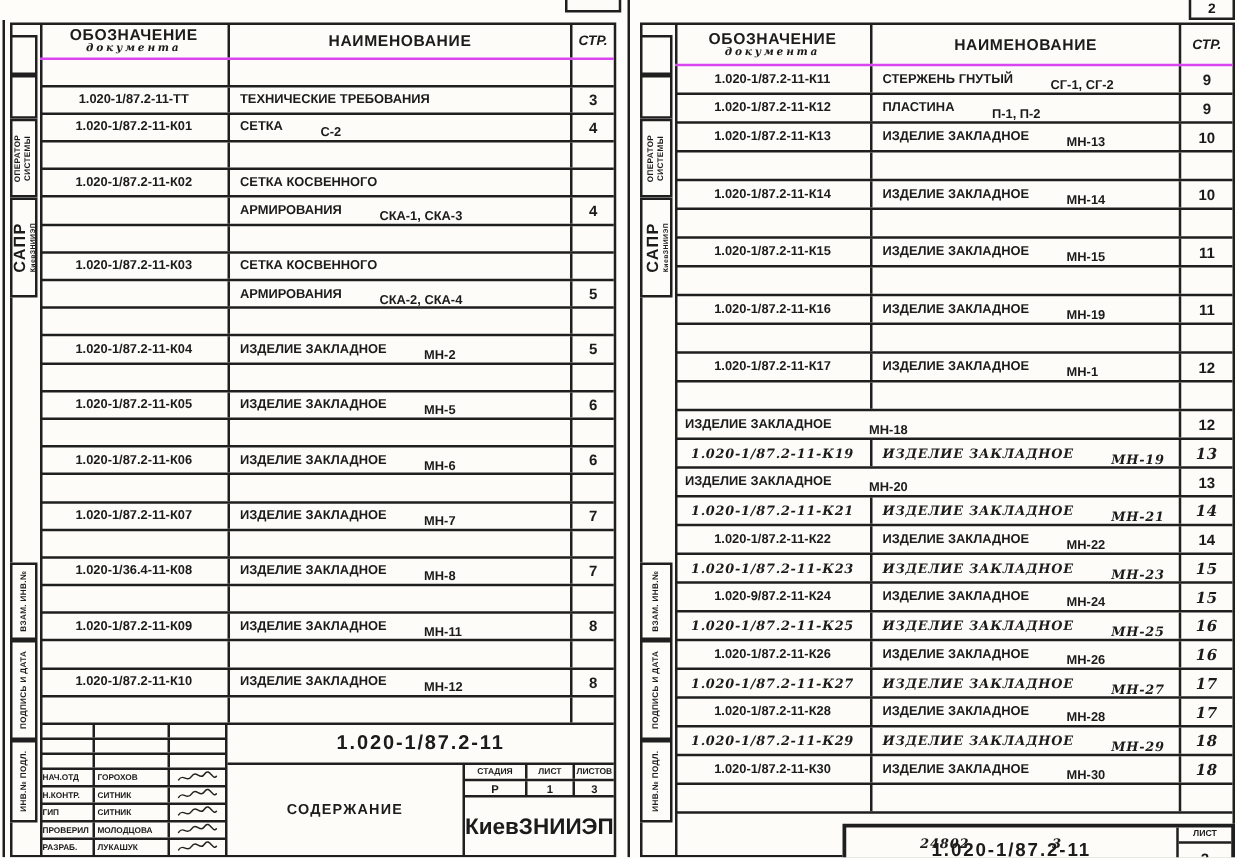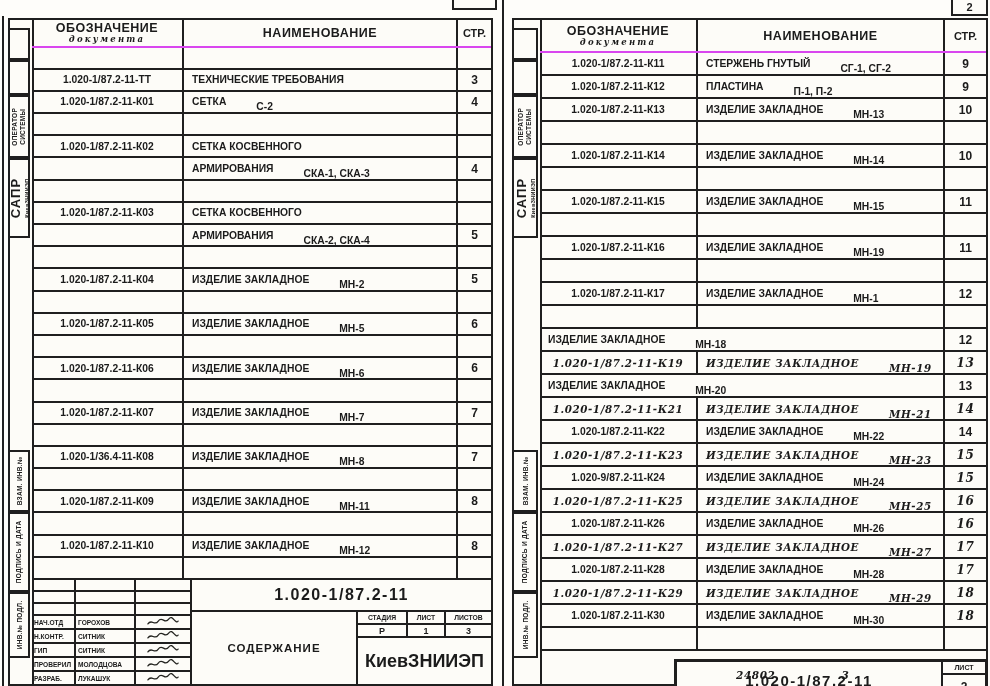--- a/index.html
+++ b/index.html
@@ -27,21 +27,21 @@
   
   .ctable{position:absolute;top:0;bottom:0;right:0;display:flex;flex-direction:column;}
   .sheet1 .ctable{left:22px;} .sheet2 .ctable{left:26px;}
   .thead{display:flex;border-bottom:2px solid #d946ef;box-sizing:border-box;}
   .sheet1 .thead{height:34px;} .sheet2 .thead{height:33px;}
   .hc{display:flex;flex-direction:column;align-items:center;justify-content:center;
       font-weight:700;box-sizing:border-box;}
   .hc1{border-right:2px solid #1f1f1f;font-size:12.5px;letter-spacing:.5px;}
   .sheet1 .hc1{width:152px;} .sheet2 .hc1{width:158px;}
   .hc2{flex:1;border-right:2px solid #1f1f1f;font-size:12.5px;letter-spacing:.5px;}
-  .hc3{font-size:11px;}
+  .hc3{font-size:11px;font-style:italic;}
   .sheet1 .hc3{width:33px;} .sheet2 .hc3{width:41px;}
   .hand{font-family:"DejaVu Serif",serif;font-style:italic;font-weight:700;letter-spacing:.6px;}
   .hc1 .hand{font-size:8.5px;letter-spacing:2.2px;margin-top:-1px;}
 
   .tbody{display:flex;flex-direction:column;}
   .row{display:flex;border-bottom:2px solid #1f1f1f;box-sizing:border-box;}
   .sheet1 .row{height:22.2px;} .sheet2 .row{height:23px;}
   .cd{display:flex;align-items:center;justify-content:center;border-right:2px solid #1f1f1f;
       font-size:10.3px;font-weight:700;box-sizing:border-box;white-space:nowrap;}
   .sheet1 .cd{width:152px;} .sheet2 .cd{width:158px;}
@@ -61,21 +61,21 @@
   .sigrow:last-child{border-bottom:none;}
   .role{width:44px;border-right:2px solid #1f1f1f;font-size:6.6px;font-weight:700;
         display:flex;align-items:center;padding-left:2px;box-sizing:border-box;}
   .pname{width:60px;border-right:2px solid #1f1f1f;font-size:6.6px;font-weight:700;
         display:flex;align-items:center;padding-left:2px;box-sizing:border-box;}
   .sigcell{flex:1;display:flex;align-items:center;justify-content:center;}
   .tb-main{flex:1;display:flex;flex-direction:column;}
   .tb-doc{height:32px;border-bottom:2px solid #1f1f1f;display:flex;align-items:center;justify-content:center;
           font-size:16px;font-weight:700;letter-spacing:1.5px;box-sizing:border-box;}
   .tb-lower{flex:1;display:flex;}
-  .tb-section{width:166px;border-right:2px solid #1f1f1f;display:flex;align-items:center;justify-content:center;
+  .tb-section{width:190px;border-right:2px solid #1f1f1f;display:flex;align-items:center;justify-content:center;
           font-size:11.5px;font-weight:700;letter-spacing:1px;box-sizing:border-box;}
   .tb-right{flex:1;display:flex;flex-direction:column;}
   .stage-row{display:flex;border-bottom:2px solid #1f1f1f;box-sizing:border-box;}
   .stage-row.labels{height:13px;} .stage-row.vals{height:13px;}
   .sc{display:flex;align-items:center;justify-content:center;font-weight:700;box-sizing:border-box;}
   .sc1{width:50px;border-right:2px solid #1f1f1f;} .sc2{width:38px;border-right:2px solid #1f1f1f;} .sc3{flex:1;}
   .labels .sc{font-size:6.8px;} .vals .sc{font-size:9px;}
   .tb-org{flex:1;display:flex;align-items:center;justify-content:center;font-size:18px;font-weight:700;}
 
   

